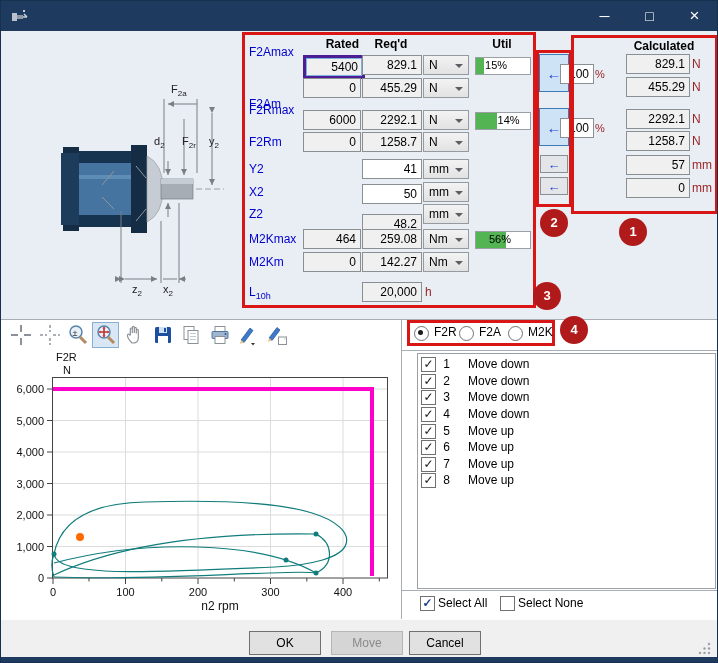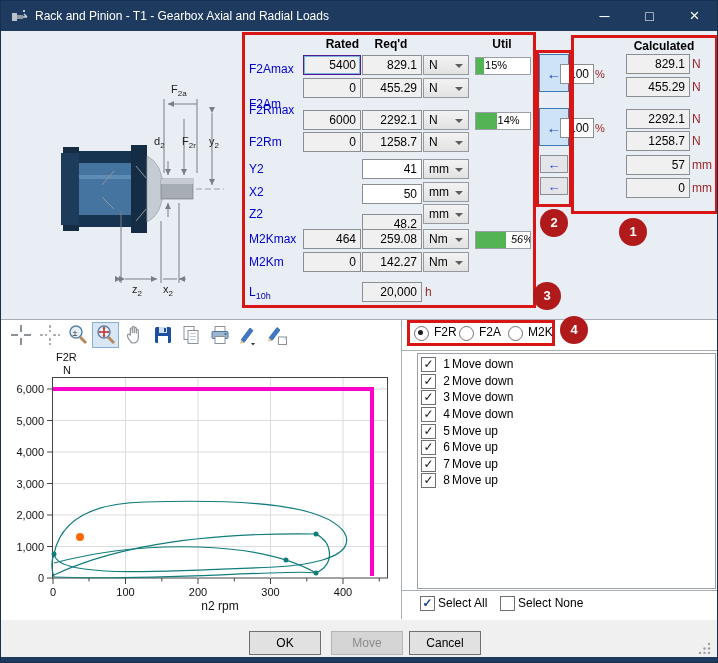--- a/index.html
+++ b/index.html
@@ -16,21 +16,21 @@
   .lower-bg{position:absolute;left:0;top:318px;width:716px;height:300px;background:#fff;border-top:1px solid #a8adb4;border-bottom:1px solid #c6cace;}
   .divider-v{position:absolute;left:400px;top:318px;width:1px;height:300px;background:#a8adb4;}
   .btnrow-bg{position:absolute;left:0;top:619px;width:716px;height:37px;background:#f0f0f0;}
   .navy-footer{position:absolute;left:0;top:656px;width:716px;height:7px;background:#1e3a5f;}
   
   .lbl{color:#0000cd;white-space:nowrap;}
   .hdr{font-weight:bold;color:#000;}
   .field{height:18px;line-height:18px;border:1px solid #8a8f94;background:#f0f0f0;text-align:right;
     padding:0 4px 0 2px;font-size:12px;}
   .field.editable{background:#fff;}
-  .field.focused{border:1px solid #4c1d95;box-shadow:0 0 0 1px #7db2dc inset;}
+  .field.focused{border:3px solid #4c1d95;box-shadow:0 0 0 1px #7db2dc inset;}
   .combo{width:44px;height:18px;border:1px solid #949aa0;background:linear-gradient(#f3f3f3,#e2e2e2);}
   .combo .cv{position:absolute;left:5px;top:2px;}
   .combo .chev{position:absolute;right:5px;top:8px;width:0;height:0;border-left:4px solid transparent;
     border-right:4px solid transparent;border-top:4px solid #5a5f64;}
   .util{width:54px;height:16px;border:1px solid #9aa0a6;background:#fff;overflow:hidden;}
   .ufill{position:absolute;left:0;top:0;height:100%;background:#53b453;}
   .ulabel{position:absolute;top:1px;font-size:11px;color:#000;}
   .unit-red{color:#9a1f1f;}
   
   .tbtn{position:absolute;padding:0;cursor:default;}
@@ -46,21 +46,21 @@
   .tool.active{background:#d9e7f5;border:1px solid #88aed2;}
   
   .radio{position:absolute;width:13px;height:13px;border:1px solid #6d7278;border-radius:50%;background:#fff;}
   .radio.sel::after{content:"";position:absolute;left:3px;top:3px;width:5px;height:5px;border-radius:50%;background:#1a1a1a;}
   .cb{position:absolute;width:13px;height:13px;border:1px solid #707070;background:#fff;font-size:12px;
     line-height:12px;text-align:center;color:#1a1a1a;}
   .cb.navy{color:#1b3f8f;font-weight:bold;}
   .listbox{position:absolute;left:416px;top:352px;width:299px;height:236px;background:#fff;border:1px solid #9aa0a6;box-sizing:border-box;}
   .listitem{position:absolute;left:0;height:16px;line-height:16px;}
   .li-num{position:absolute;left:22px;width:10px;text-align:right;}
-  .li-lab{position:absolute;left:34px;white-space:nowrap;}
+  .li-lab{position:absolute;left:50px;white-space:nowrap;}
   .hline{position:absolute;background:#a8adb4;height:1px;}
   
   .pushbtn{position:absolute;top:630px;width:72px;height:24px;background:#e1e1e1;border:1px solid #707070;
     font-family:"Liberation Sans",sans-serif;font-size:12px;color:#000;padding:0;}
   .pushbtn.disabled{background:#d5d5d5;border:1px solid #b5b5b5;color:#8a8a8a;}
   .grip{position:absolute;right:6px;top:640px;width:13px;height:13px;pointer-events:none;}
   svg text{font-family:"Liberation Sans",sans-serif;}
   sub{font-size:9px;}
 </style>
 </head>
@@ -68,21 +68,20 @@
 
 <div class="window">
 
   <div class="titlebar">
     <svg class="abs" style="left:10px;top:7px" width="18" height="16" viewBox="0 0 18 16">
       <rect x="1" y="5" width="5" height="8" fill="#b9c2cc"></rect>
       <rect x="6" y="7" width="6" height="4" fill="#8e99a5"></rect>
       <path d="M12 9 L16 9 M16 9 L13 6" stroke="#c7cfd8" stroke-width="1.5" fill="none"></path>
       <rect x="12" y="2" width="2" height="2" fill="#c7cfd8"></rect>
     </svg>
-    <span class="title-text">Rack and Pinion - T1 - Gearbox Axial and Radial Loads</span>
     <button class="winbtn" style="right:90px"><span>─</span></button>
     <button class="winbtn" style="right:45px"><span>□</span></button>
     <button class="winbtn" style="right:0;font-size:17px"><span>×</span></button>
   </div>
 
   <div class="upper-bg"></div>
   <div class="lower-bg"></div>
   <div class="divider-v"></div>
   <div class="btnrow-bg"></div>
   <div class="navy-footer"></div>
@@ -131,21 +130,21 @@
     <line x1="100" y1="218" x2="105" y2="218" stroke="#7a7f85" stroke-width="1" marker-end="url(#ar)"></line>
     <line x1="170" y1="218" x2="163" y2="218" stroke="#7a7f85" stroke-width="1" marker-end="url(#ar)"></line>
     <text x="116" y="232" font-size="11" fill="#222"><tspan>z</tspan><tspan dy="3" font-size="8">2</tspan></text>
     <text x="147" y="232" font-size="11" fill="#222"><tspan>x</tspan><tspan dy="3" font-size="8">2</tspan></text>
   </svg>
 
   <div class="abs hdr" style="left:302px;top:36px;width:56px;text-align:right">Rated</div>
   <div class="abs hdr" style="left:361px;top:36px;width:58px;text-align:center">Req'd</div>
   <div class="abs hdr" style="left:474px;top:36px;width:54px;text-align:center">Util</div>
 
-  <div class="abs lbl" style="left:248px;top:61px">F2Amax</div>
+  <div class="abs lbl" style="left:248px;top:44px">F2Amax</div>
   <div class="abs field focused" style="left:302px;top:54px;width:50px">5400</div>
   <div class="abs field" style="left:361px;top:54px;width:52px">829.1</div>
   <div class="abs combo" style="left:422px;top:54px">
       <span class="cv">N</span>
       <span class="chev"></span>
     </div>
   <div class="abs util" style="left:474px;top:56px">
       <div class="ufill" style="width: 8.1px;"></div>
       <span class="ulabel" style="left: 9.1px;">15%</span>
     </div>
@@ -201,21 +200,21 @@
 
   <div class="abs lbl" style="left:248px;top:231px">M2Kmax</div>
   <div class="abs field" style="left:302px;top:228px;width:50px">464</div>
   <div class="abs field" style="left:361px;top:228px;width:52px">259.08</div>
   <div class="abs combo" style="left:422px;top:228px">
       <span class="cv">Nm</span>
       <span class="chev"></span>
     </div>
   <div class="abs util" style="left:474px;top:230px">
       <div class="ufill" style="width: 30.24px;"></div>
-      <span class="ulabel" style="left: 35px; font-style: italic;">56%</span>
+      <span class="ulabel" style="left: 13px;">56%</span>
     </div>
 
   <div class="abs lbl" style="left:248px;top:254px">M2Km</div>
   <div class="abs field" style="left:302px;top:251px;width:50px">0</div>
   <div class="abs field" style="left:361px;top:251px;width:52px">142.27</div>
   <div class="abs combo" style="left:422px;top:251px">
       <span class="cv">Nm</span>
       <span class="chev"></span>
     </div>
 

